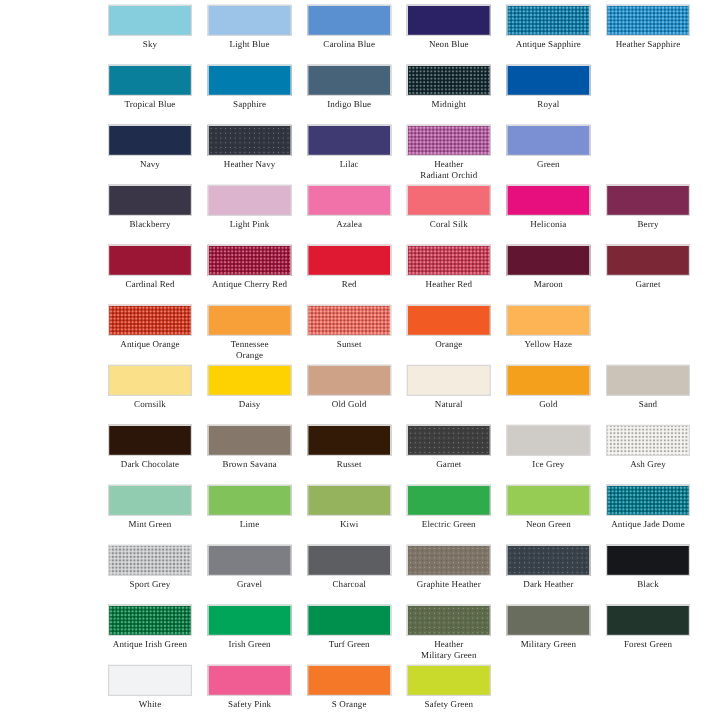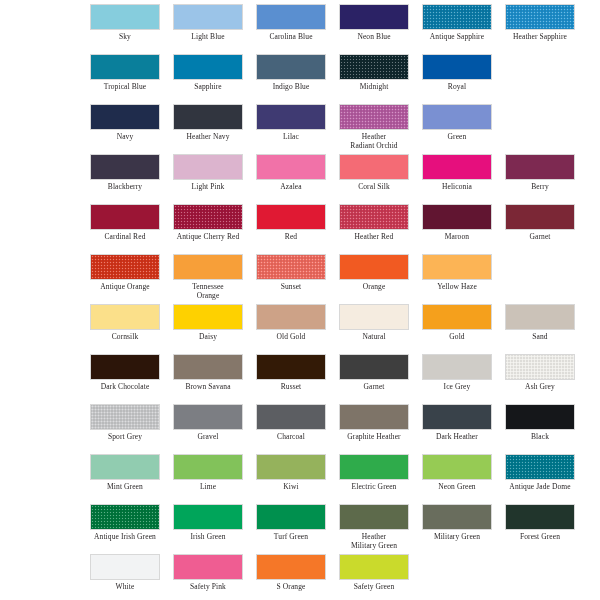--- a/index.html
+++ b/index.html
@@ -274,20 +274,46 @@
           <div class="swatch-chip" style="background-color: rgb(207, 204, 199);"></div>
           <div class="swatch-label">Ice Grey</div>
         </div>
         <div class="swatch-cell">
           <div class="swatch-chip heathered" style="background-color: rgb(240, 239, 235);"></div>
           <div class="swatch-label">Ash Grey</div>
         </div>
       </div>
       <div class="swatch-row">
         <div class="swatch-cell">
+          <div class="swatch-chip" style="background-color: rgb(145, 204, 176);"></div>
+          <div class="swatch-label">Mint Green</div>
+        </div>
+        <div class="swatch-cell">
+          <div class="swatch-chip" style="background-color: rgb(130, 194, 90);"></div>
+          <div class="swatch-label">Lime</div>
+        </div>
+        <div class="swatch-cell">
+          <div class="swatch-chip" style="background-color: rgb(149, 178, 92);"></div>
+          <div class="swatch-label">Kiwi</div>
+        </div>
+        <div class="swatch-cell">
+          <div class="swatch-chip" style="background-color: rgb(47, 171, 75);"></div>
+          <div class="swatch-label">Electric Green</div>
+        </div>
+        <div class="swatch-cell">
+          <div class="swatch-chip" style="background-color: rgb(150, 203, 84);"></div>
+          <div class="swatch-label">Neon Green</div>
+        </div>
+        <div class="swatch-cell">
+          <div class="swatch-chip heathered" style="background-color: rgb(0, 121, 143);"></div>
+          <div class="swatch-label">Antique Jade Dome</div>
+        </div>
+      </div>
+      <div class="swatch-row">
+        <div class="swatch-cell">
           <div class="swatch-chip heathered" style="background-color: rgb(200, 201, 203);"></div>
           <div class="swatch-label">Sport Grey</div>
         </div>
         <div class="swatch-cell">
           <div class="swatch-chip" style="background-color: rgb(124, 126, 131);"></div>
           <div class="swatch-label">Gravel</div>
         </div>
         <div class="swatch-cell">
           <div class="swatch-chip" style="background-color: rgb(92, 94, 98);"></div>
           <div class="swatch-label">Charcoal</div>
@@ -296,46 +322,20 @@
           <div class="swatch-chip heathered coarse" style="background-color: rgb(126, 116, 104);"></div>
           <div class="swatch-label">Graphite Heather</div>
         </div>
         <div class="swatch-cell">
           <div class="swatch-chip heathered coarse" style="background-color: rgb(57, 66, 74);"></div>
           <div class="swatch-label">Dark Heather</div>
         </div>
         <div class="swatch-cell">
           <div class="swatch-chip" style="background-color: rgb(21, 23, 26);"></div>
           <div class="swatch-label">Black</div>
-        </div>
-      </div>
-      <div class="swatch-row">
-        <div class="swatch-cell">
-          <div class="swatch-chip" style="background-color: rgb(145, 204, 176);"></div>
-          <div class="swatch-label">Mint Green</div>
-        </div>
-        <div class="swatch-cell">
-          <div class="swatch-chip" style="background-color: rgb(130, 194, 90);"></div>
-          <div class="swatch-label">Lime</div>
-        </div>
-        <div class="swatch-cell">
-          <div class="swatch-chip" style="background-color: rgb(149, 178, 92);"></div>
-          <div class="swatch-label">Kiwi</div>
-        </div>
-        <div class="swatch-cell">
-          <div class="swatch-chip" style="background-color: rgb(47, 171, 75);"></div>
-          <div class="swatch-label">Electric Green</div>
-        </div>
-        <div class="swatch-cell">
-          <div class="swatch-chip" style="background-color: rgb(150, 203, 84);"></div>
-          <div class="swatch-label">Neon Green</div>
-        </div>
-        <div class="swatch-cell">
-          <div class="swatch-chip heathered" style="background-color: rgb(0, 121, 143);"></div>
-          <div class="swatch-label">Antique Jade Dome</div>
         </div>
       </div>
       <div class="swatch-row">
         <div class="swatch-cell">
           <div class="swatch-chip heathered" style="background-color: rgb(0, 119, 61);"></div>
           <div class="swatch-label">Antique Irish Green</div>
         </div>
         <div class="swatch-cell">
           <div class="swatch-chip" style="background-color: rgb(0, 165, 90);"></div>
           <div class="swatch-label">Irish Green</div>

